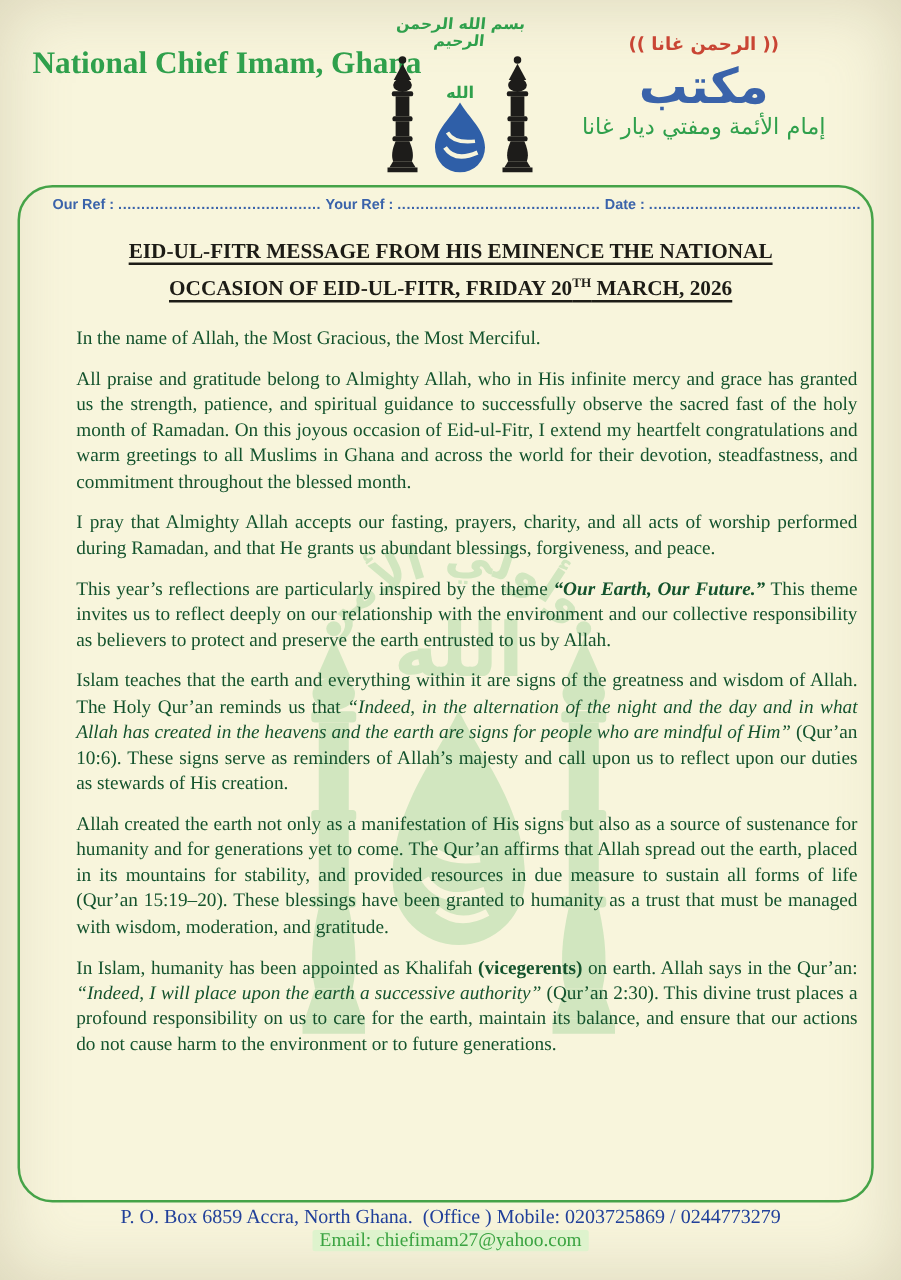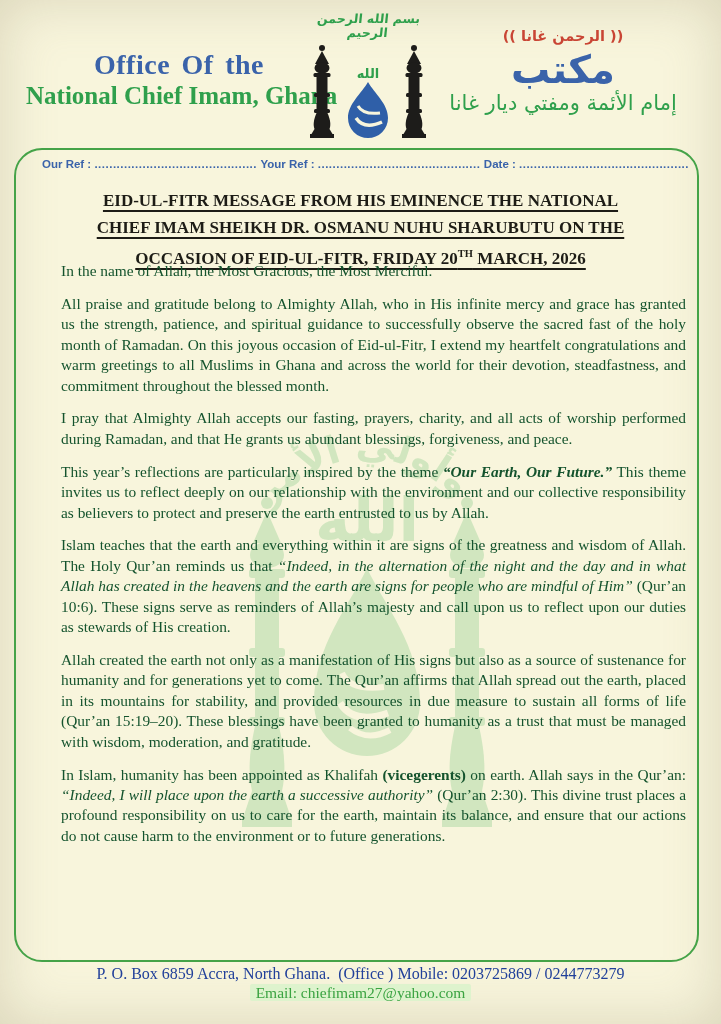--- a/index.html
+++ b/index.html
@@ -22,21 +22,21 @@
     letter-spacing:.5px;word-spacing:4px;white-space:nowrap;}
   .office2{color:var(--green);font-weight:bold;font-size:25px;margin-top:1px;white-space:nowrap;}
   .hdr-center{position:absolute;left:297px;top:12px;width:142px;text-align:center;}
   .bismillah{color:var(--green);font-family:"DejaVu Sans",sans-serif;font-weight:bold;
     font-size:12.5px;line-height:1.12;transform:skewX(-6deg);direction:rtl;}
   .logo{display:block;margin:4px auto 0;}
   .hdr-right{position:absolute;right:24px;top:28px;width:268px;text-align:center;
     font-family:"DejaVu Sans",sans-serif;direction:rtl;}
   .republic-ar{color:var(--red);font-weight:bold;font-size:14.5px;white-space:nowrap;}
   .office-ar1{color:var(--blue);font-weight:bold;font-size:39px;line-height:1.05;margin-top:6px;}
-  .office-ar2{color:var(--green);font-size:21px;margin-top:0;white-space:nowrap;}
+  .office-ar2{color:var(--green);font-size:18px;margin-top:0;white-space:nowrap;}
   
   .frame{position:absolute;left:14px;top:148px;width:681px;height:810px;
     border:2.5px solid var(--border_green);border-radius:28px;}
   
   .refbar{position:absolute;left:42px;right:32px;top:158px;display:flex;
     justify-content:space-between;color:var(--blue);
     font-family:"Liberation Sans",sans-serif;font-weight:bold;font-size:11.5px;}
   .refbar .dots{font-weight:bold;letter-spacing:.5px;}
   
   .title{position:absolute;left:58px;right:58px;top:188px;text-align:center;
@@ -101,21 +101,20 @@
     </g>
     <g>
       <path d="M145 185 C128 222 92 262 92 320 a53 53 0 0 0 106 0 C198 262 162 222 145 185 Z" fill="var(--watermark_green)"></path>
       <path d="M118 320 q14 22 48 10" stroke="var(--paper)" stroke-width="7" fill="none"></path>
       <path d="M120 290 q8 18 42 14" stroke="var(--paper)" stroke-width="6" fill="none"></path>
       <path d="M128 345 q18 14 40 2" stroke="var(--paper)" stroke-width="6" fill="none"></path>
     </g>
   </svg>
 
   <div class="hdr-left">
-    <div class="office1">Office Of the</div>
     <div class="office2">National Chief Imam, Ghana</div>
   </div>
 
   <div class="hdr-center">
     <div class="bismillah">بسم الله الرحمن الرحيم</div>
     <svg class="logo" width="136" height="94" viewBox="0 0 136 94" aria-hidden="true">
       <defs>
         <g id="minaret" fill="#1d1c1a">
           <circle cx="20" cy="4" r="3"></circle>
           <path d="M20 7 L13 20 H27 Z"></path>
@@ -162,23 +161,20 @@
       <span>Date :</span>
       <span class="dots">..............................................</span>
     </span>
   </div>
 
   <div class="title">
     <div>
       <span class="uline">EID-UL-FITR MESSAGE FROM HIS EMINENCE THE NATIONAL</span>
     </div>
     <div>
-      <span class="uline">CHIEF IMAM SHEIKH DR. OSMANU NUHU SHARUBUTU ON THE</span>
-    </div>
-    <div>
       <span class="uline"><span>OCCASION OF EID-UL-FITR, FRIDAY 20</span><span class="sup">TH</span><span> MARCH, 2026</span></span>
     </div>
   </div>
 
   <div class="bodytext">
       <p class="para"><span class="seg-normal">In the name of Allah, the Most Gracious, the Most Merciful.</span></p>
       <p class="para"><span class="seg-normal">All praise and gratitude belong to Almighty Allah, who in His infinite mercy and grace has granted us the strength, patience, and spiritual guidance to successfully observe the sacred fast of the holy month of Ramadan. On this joyous occasion of Eid-ul-Fitr, I extend my heartfelt congratulations and warm greetings to all Muslims in Ghana and across the world for their devotion, steadfastness, and commitment throughout the blessed month.</span></p>
       <p class="para"><span class="seg-normal">I pray that Almighty Allah accepts our fasting, prayers, charity, and all acts of worship performed during Ramadan, and that He grants us abundant blessings, forgiveness, and peace.</span></p>
       <p class="para"><span class="seg-normal">This year’s reflections are particularly inspired by the theme </span><span class="seg-bolditalic">“Our Earth, Our Future.”</span><span class="seg-normal"> This theme invites us to reflect deeply on our relationship with the environment and our collective responsibility as believers to protect and preserve the earth entrusted to us by Allah.</span></p>
       <p class="para"><span class="seg-normal">Islam teaches that the earth and everything within it are signs of the greatness and wisdom of Allah. The Holy Qur’an reminds us that </span><span class="seg-italic">“Indeed, in the alternation of the night and the day and in what Allah has created in the heavens and the earth are signs for people who are mindful of Him”</span><span class="seg-normal"> (Qur’an 10:6). These signs serve as reminders of Allah’s majesty and call upon us to reflect upon our duties as stewards of His creation.</span></p>

